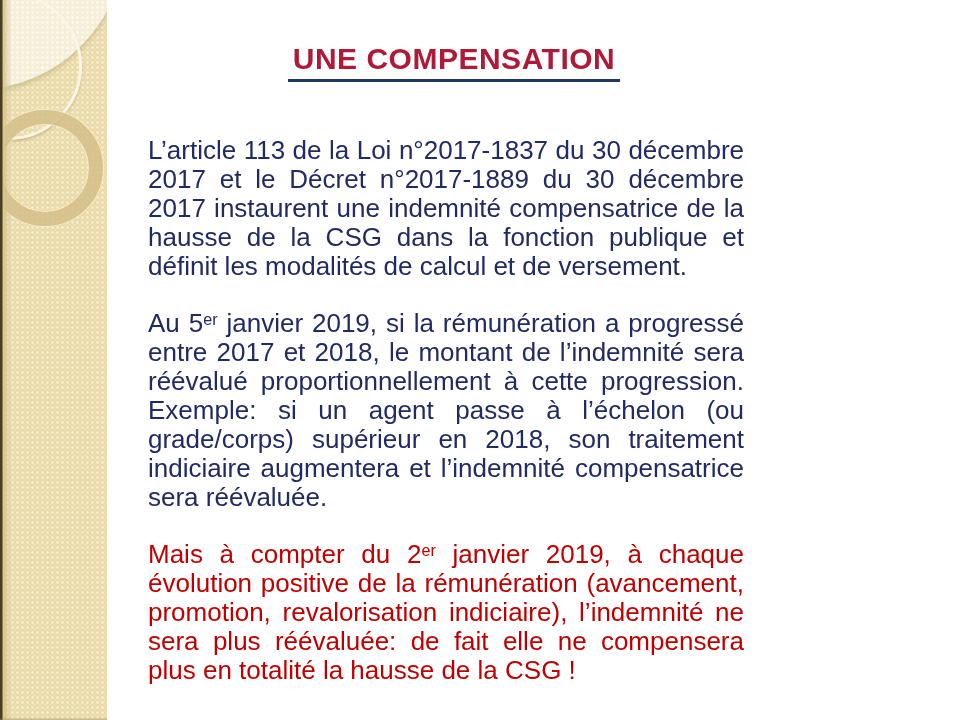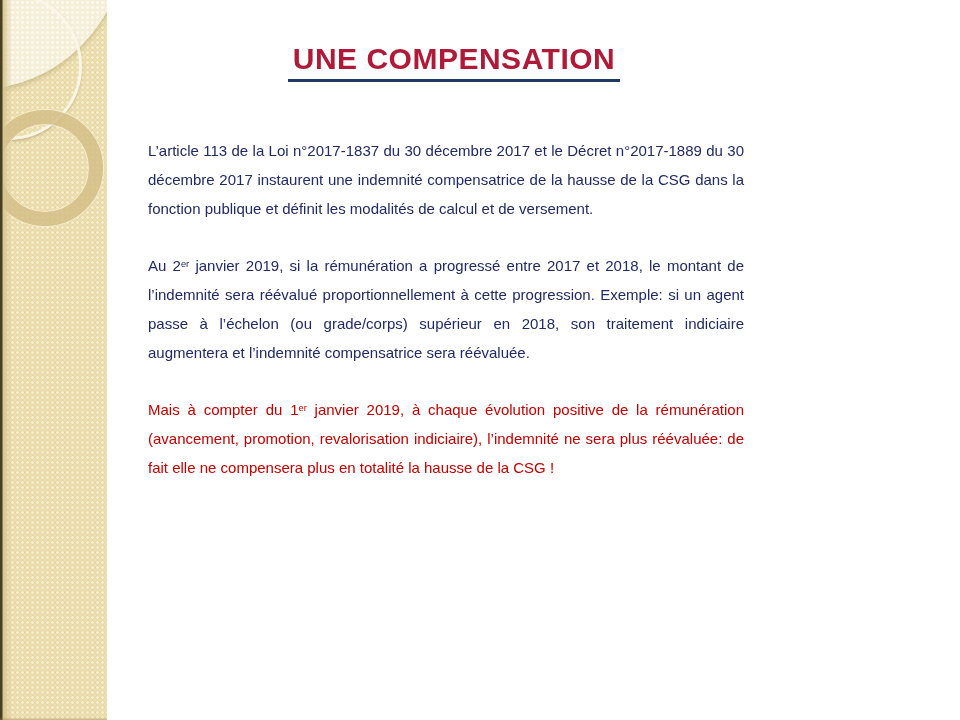--- a/index.html
+++ b/index.html
@@ -96,21 +96,21 @@
   }
   .title-line { display: block; }
   .title-text {
     display: inline-block;
     padding: 0 5px 2px 5px;
     border-bottom: 3px solid var(--underline-navy, #1F3864);
   }
   .paragraphs { margin-top: 54px; }
   .para {
     margin: 0 16px 28px 0;
-    font-size: 15px;
+    font-size: 26px;
     line-height: 29px;
     text-align: justify;
     hyphens: none;
   }
   .para.navy { color: var(--body-navy, #202A64); }
   .para.red  { color: var(--body-red,  #C00000); }
   .para sup {
     font-size: 0.62em;
     line-height: 0;
     vertical-align: 0.45em;
@@ -126,18 +126,18 @@
     <div class="sb-circle-outline"></div>
     <div class="sb-ring"></div>
   </div>
 
   <div class="content">
     <h1 class="title">
       <span class="title-line"><span class="title-text">UNE COMPENSATION</span></span>
     </h1>
     <div class="paragraphs">
         <p class="para navy"><span>L’article 113 de la Loi n°2017-1837 du 30 décembre 2017 et le Décret n°2017-1889 du 30 décembre 2017 instaurent une indemnité compensatrice de la hausse de la CSG dans la fonction publique et définit les modalités de calcul et de versement.</span></p>
-        <p class="para navy"><span>Au 2</span><sup>er</sup><span> janvier 2019, si la rémunération a progressé entre 2017 et 2018, le montant de l’indemnité sera réévalué proportionnellement à cette progression. Exemple: si un agent passe à l’échelon (ou grade/corps) supérieur en 2018, son traitement indiciaire augmentera et l’indemnité compensatrice sera réévaluée.</span></p>
-        <p class="para red"><span>Mais à compter du 1</span><sup>er</sup><span> janvier 2019, à chaque évolution positive de la rémunération (avancement, promotion, revalorisation indiciaire), l’indemnité ne sera plus réévaluée: de fait elle ne compensera plus en totalité la hausse de la CSG !</span></p>
+        <p class="para navy"><span>Au 5</span><sup>er</sup><span> janvier 2019, si la rémunération a progressé entre 2017 et 2018, le montant de l’indemnité sera réévalué proportionnellement à cette progression. Exemple: si un agent passe à l’échelon (ou grade/corps) supérieur en 2018, son traitement indiciaire augmentera et l’indemnité compensatrice sera réévaluée.</span></p>
+        <p class="para red"><span>Mais à compter du 2</span><sup>er</sup><span> janvier 2019, à chaque évolution positive de la rémunération (avancement, promotion, revalorisation indiciaire), l’indemnité ne sera plus réévaluée: de fait elle ne compensera plus en totalité la hausse de la CSG !</span></p>
       </div>
   </div>
 
 </div>
 
 </body></html>

